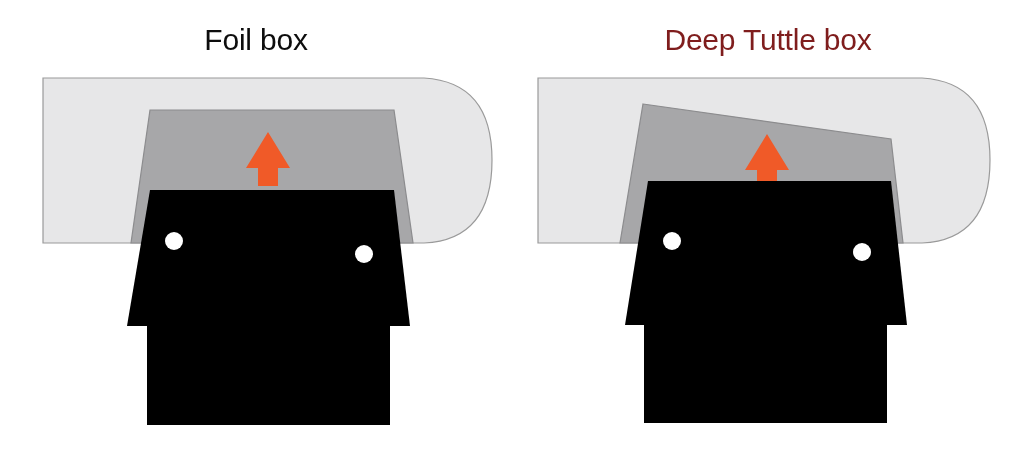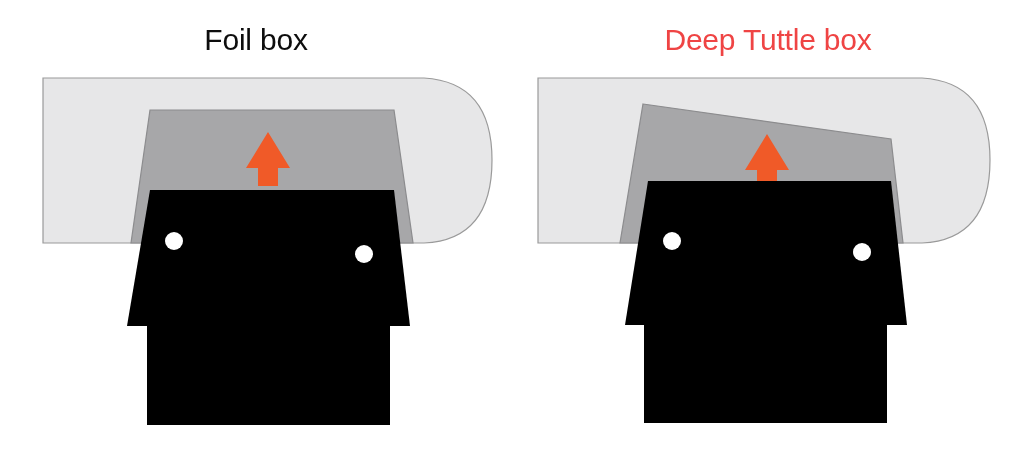--- a/index.html
+++ b/index.html
@@ -72,21 +72,21 @@
 
       <path id="foil-mast" fill="#000000" d="M 147,326 L 390,326 L 390,425 L 147,425 Z"></path>
 
       <circle id="foil-hole-1" fill="#ffffff" cx="174" cy="241" r="9"></circle>
       <circle id="foil-hole-2" fill="#ffffff" cx="364" cy="254" r="9"></circle>
     </svg>
   </div>
 
   <div class="panel" id="panel-tuttle">
 
-    <div class="panel-title" style="color: #ef4444;">Deep Tuttle box</div>
+    <div class="panel-title" style="color: #7f1d1d;">Deep Tuttle box</div>
 
     <svg class="panel-svg" viewBox="0 0 512 455">
       <path id="tuttle-board" fill="#e7e7e8" stroke="#9a9a9a" stroke-width="1.2" d="M 26,78 L 410,78 Q 478,82 478,160 Q 478,240 410,243 L 26,243 Z"></path>
 
       <path id="tuttle-box" fill="#a7a7a9" stroke="#8c8c8e" stroke-width="1.2" d="M 131,104 L 379,139 L 391,243 L 108,243 Z"></path>
 
       <path id="tuttle-arrow" fill="#f05a28" d="M 255,134 L 277,170 L 265,170 L 265,186 L 245,186 L 245,170 L 233,170 Z"></path>
 
       <path id="tuttle-plate" fill="#000000" d="M 136,181 L 379,181 L 395,325 L 113,325 Z"></path>
 

